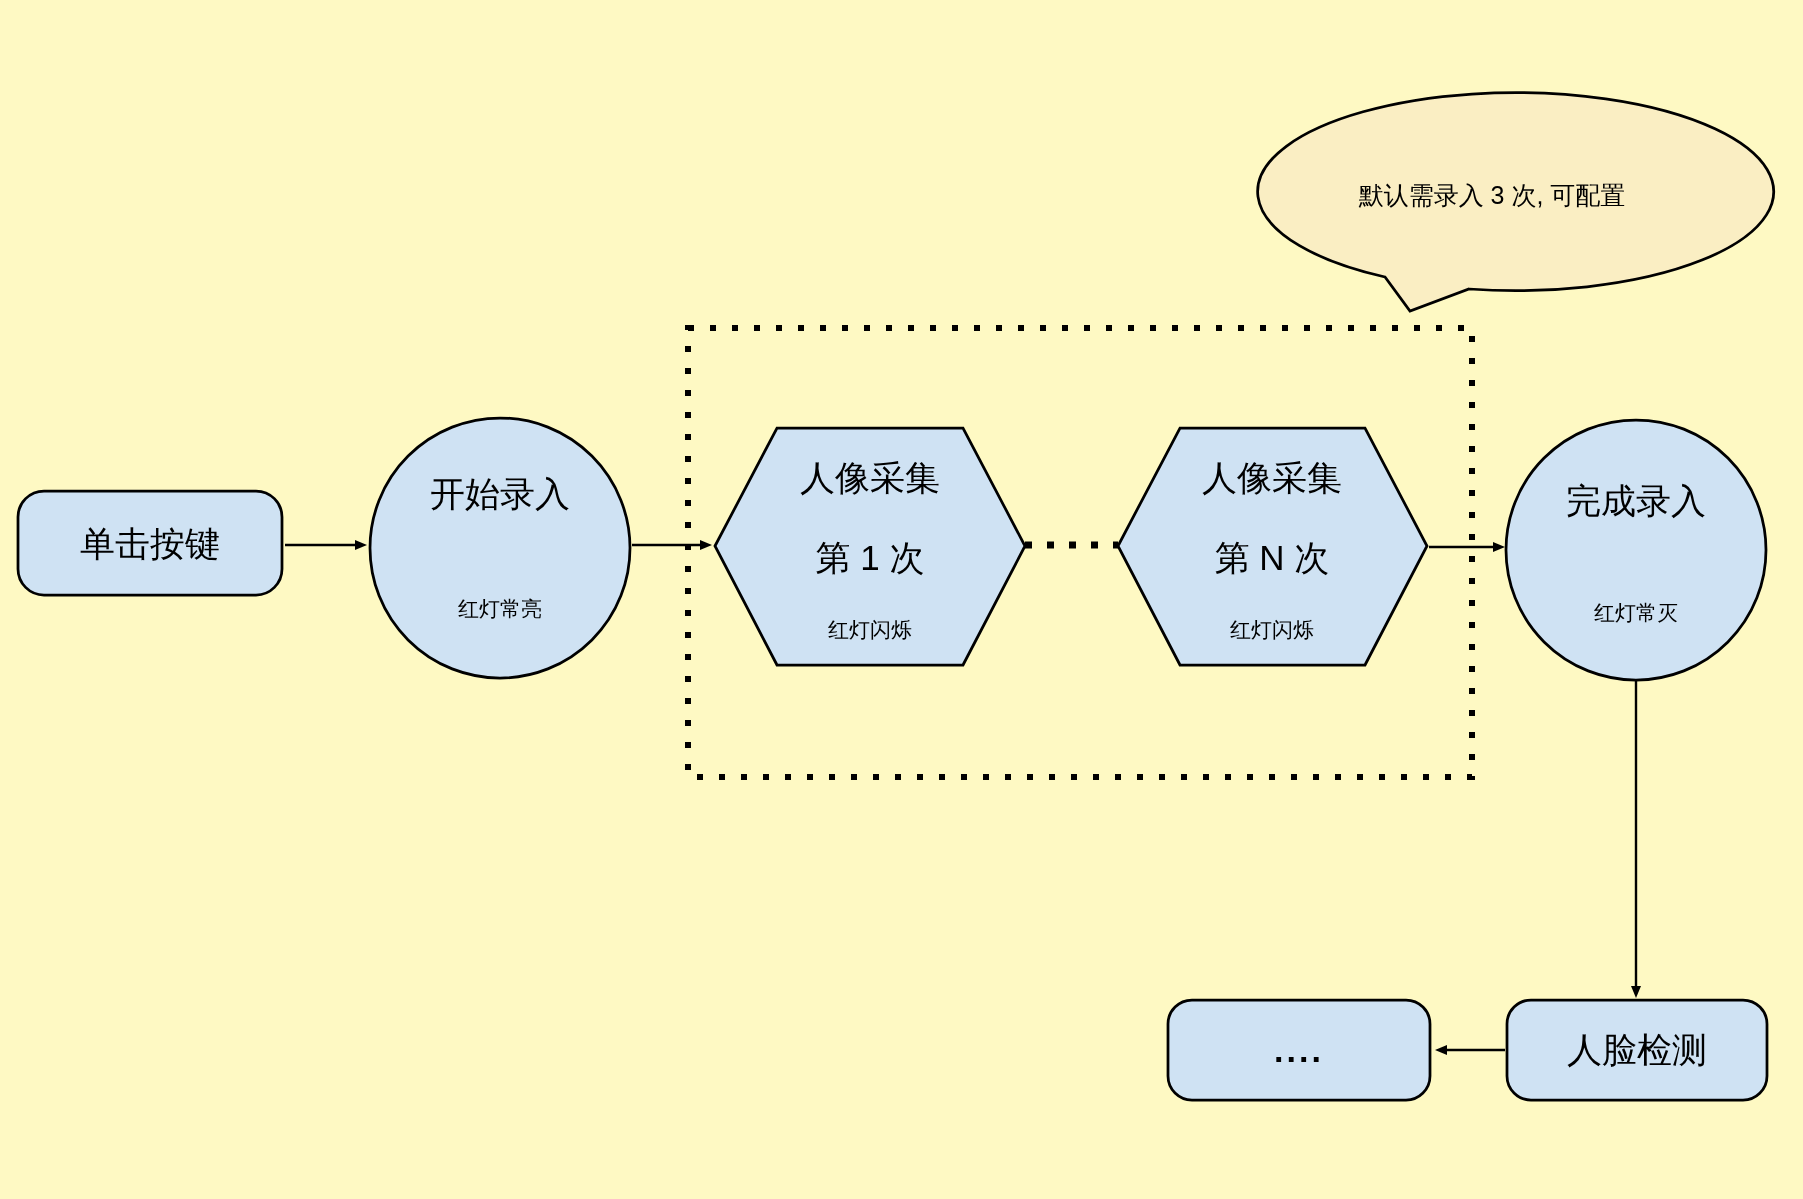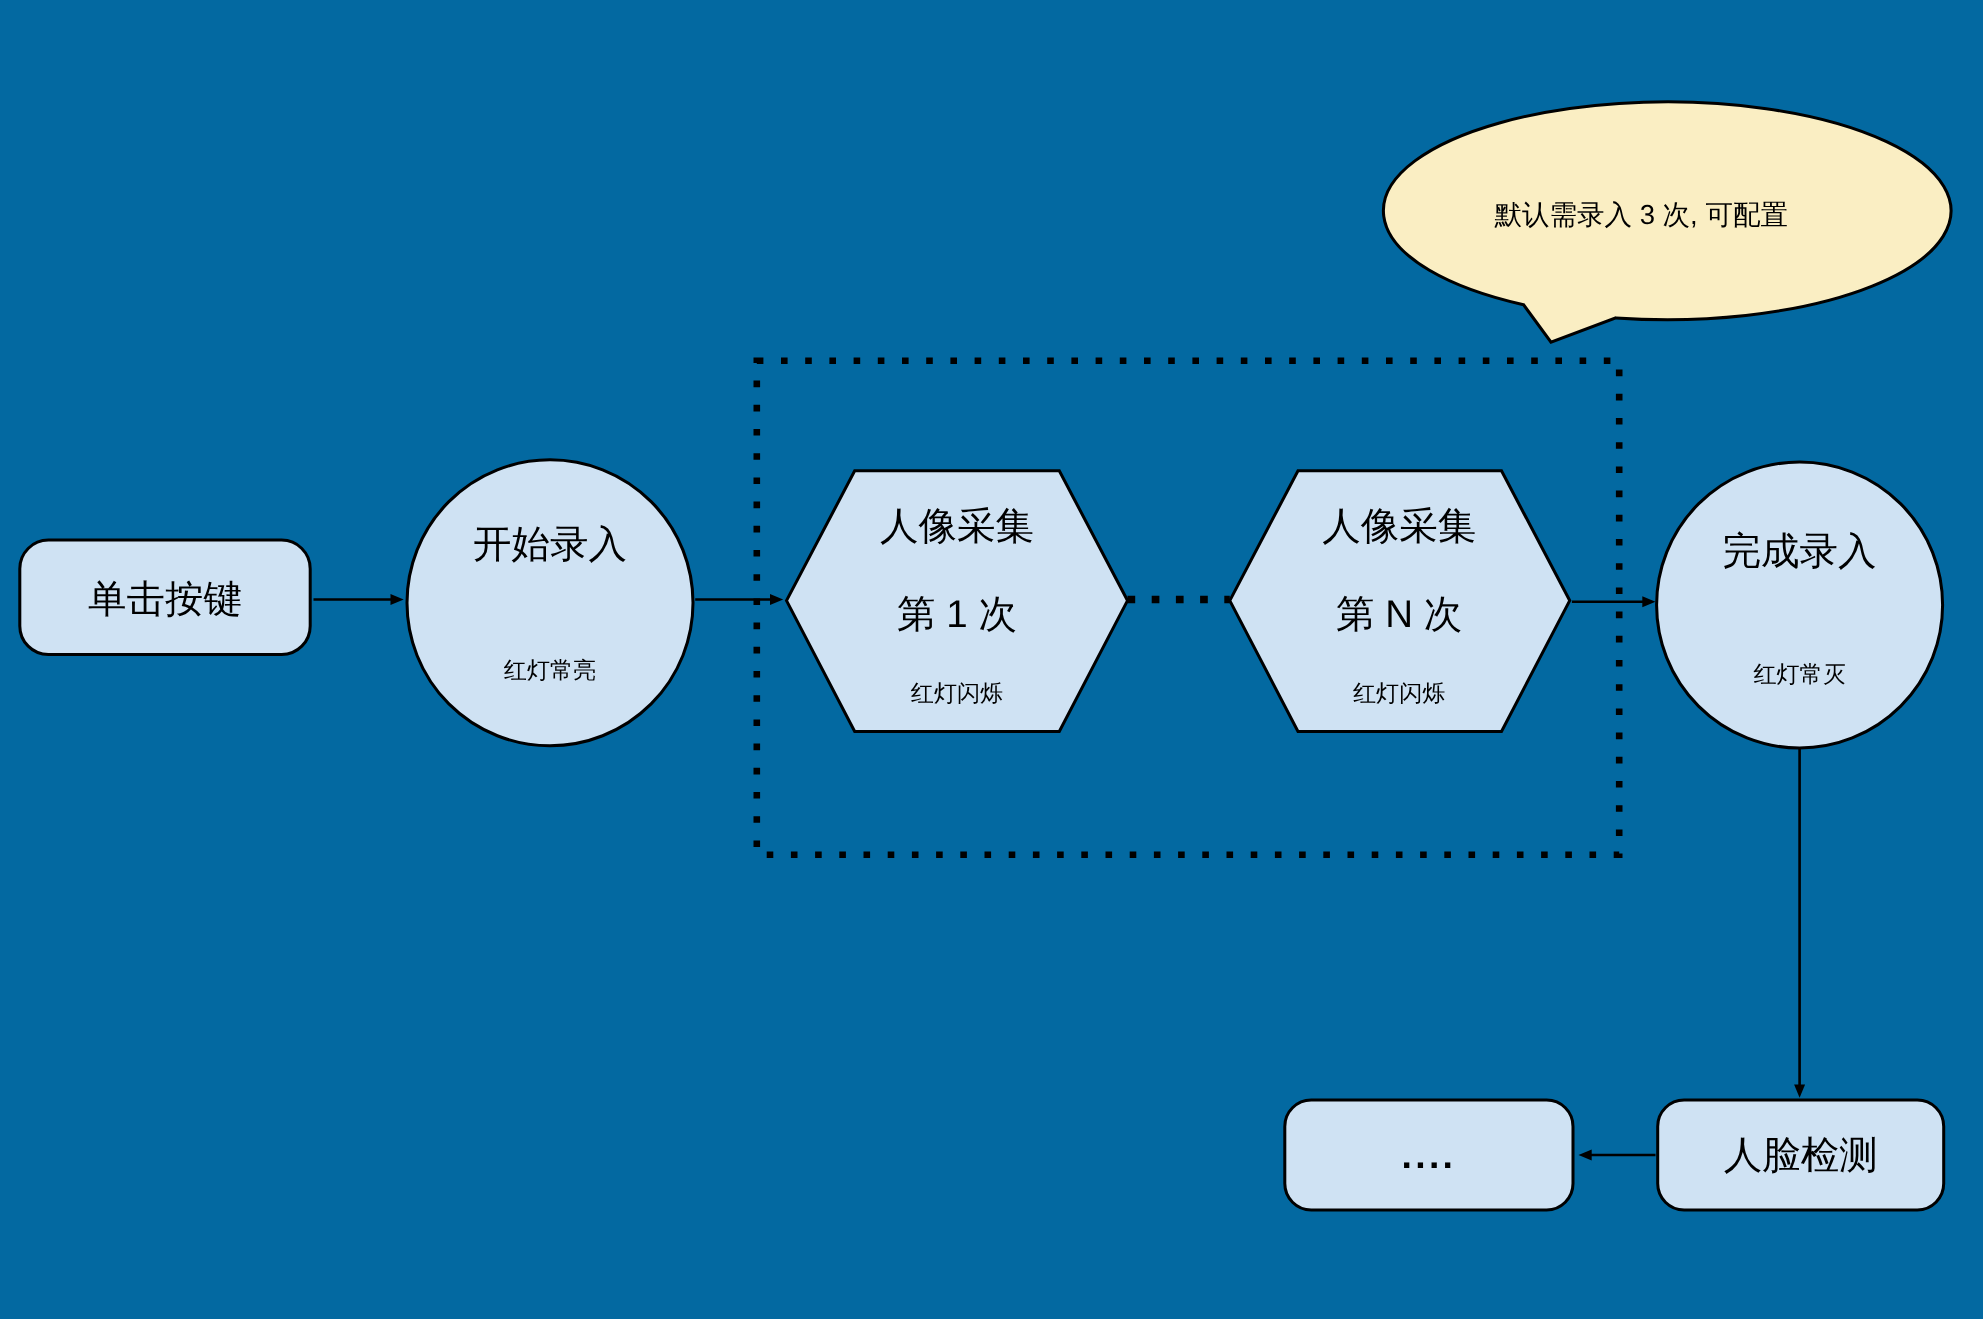--- a/index.html
+++ b/index.html
@@ -5,21 +5,21 @@
   html, body {
     margin: 0;
     padding: 0;
     background: #ffffff;
     font-family: "Liberation Sans", "DejaVu Sans", sans-serif;
   }
   .stage {
     position: relative;
     width: 1803px;
     height: 1199px;
-    background: #0369a1;
+    background: #fef9c3;
     overflow: hidden;
   }
   svg { display: block; }
   .shape {
     stroke: #000000;
     stroke-width: 2.75;
   }
   .conn {
     stroke: #000000;
     stroke-width: 2.4;

